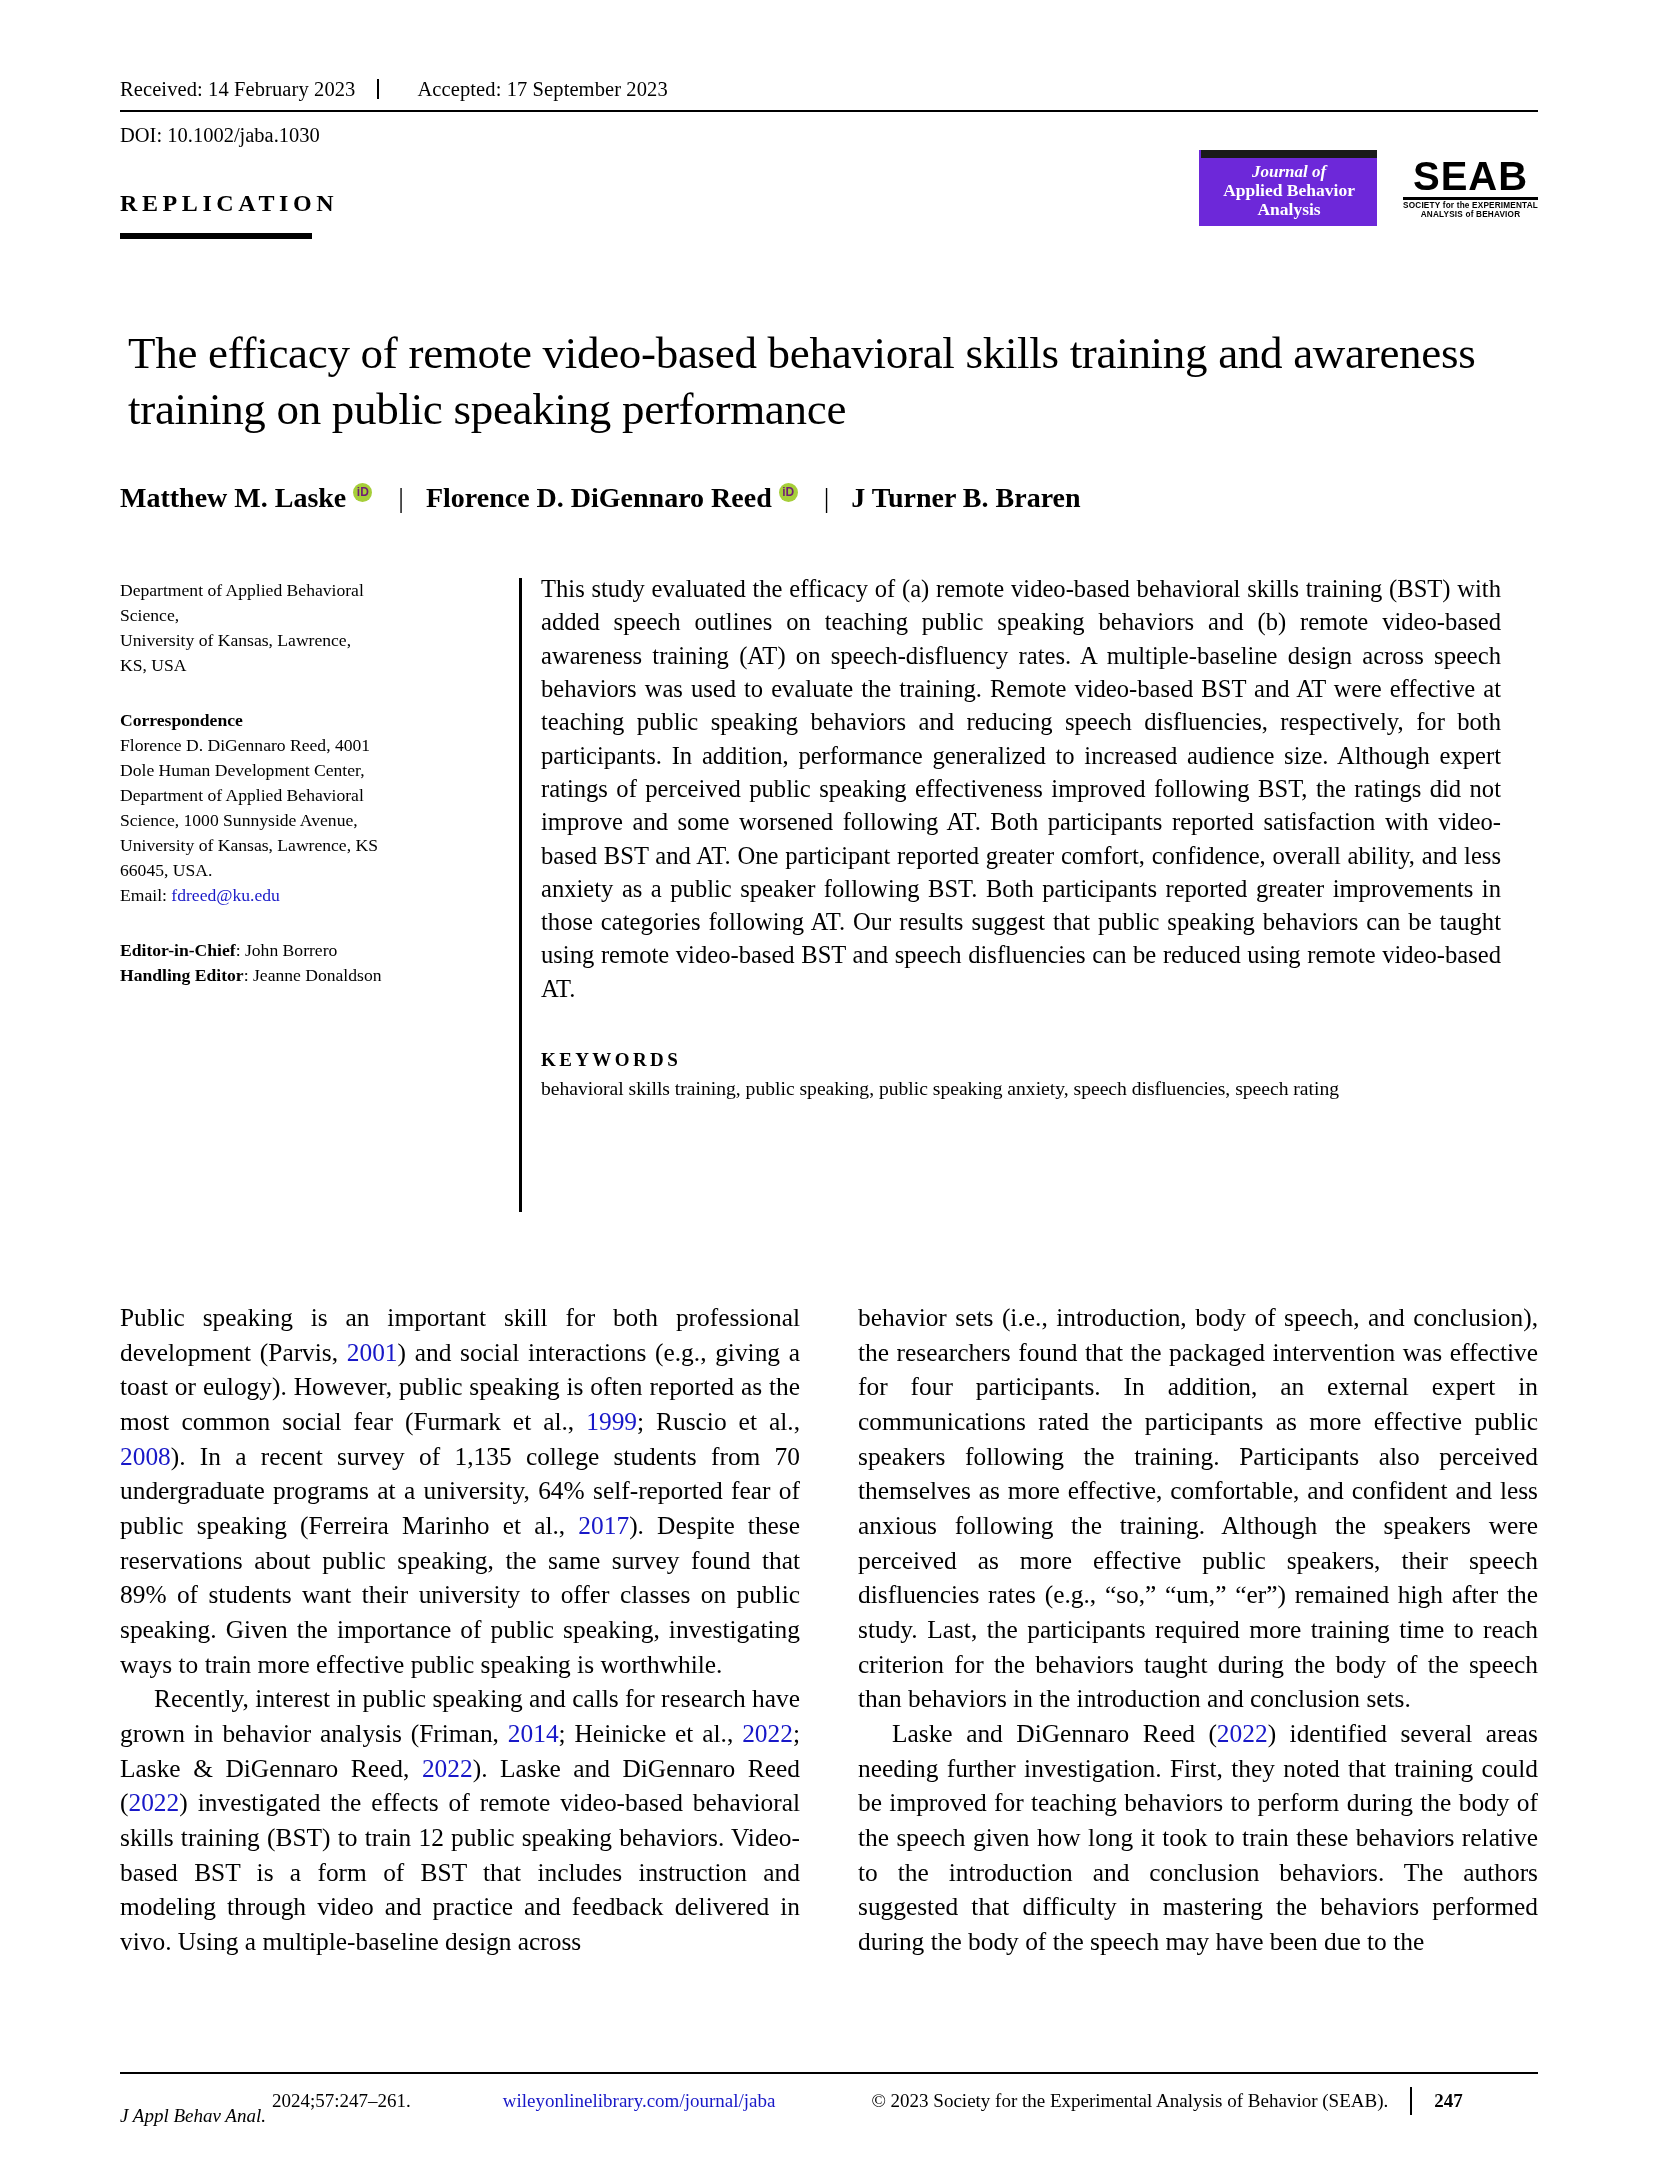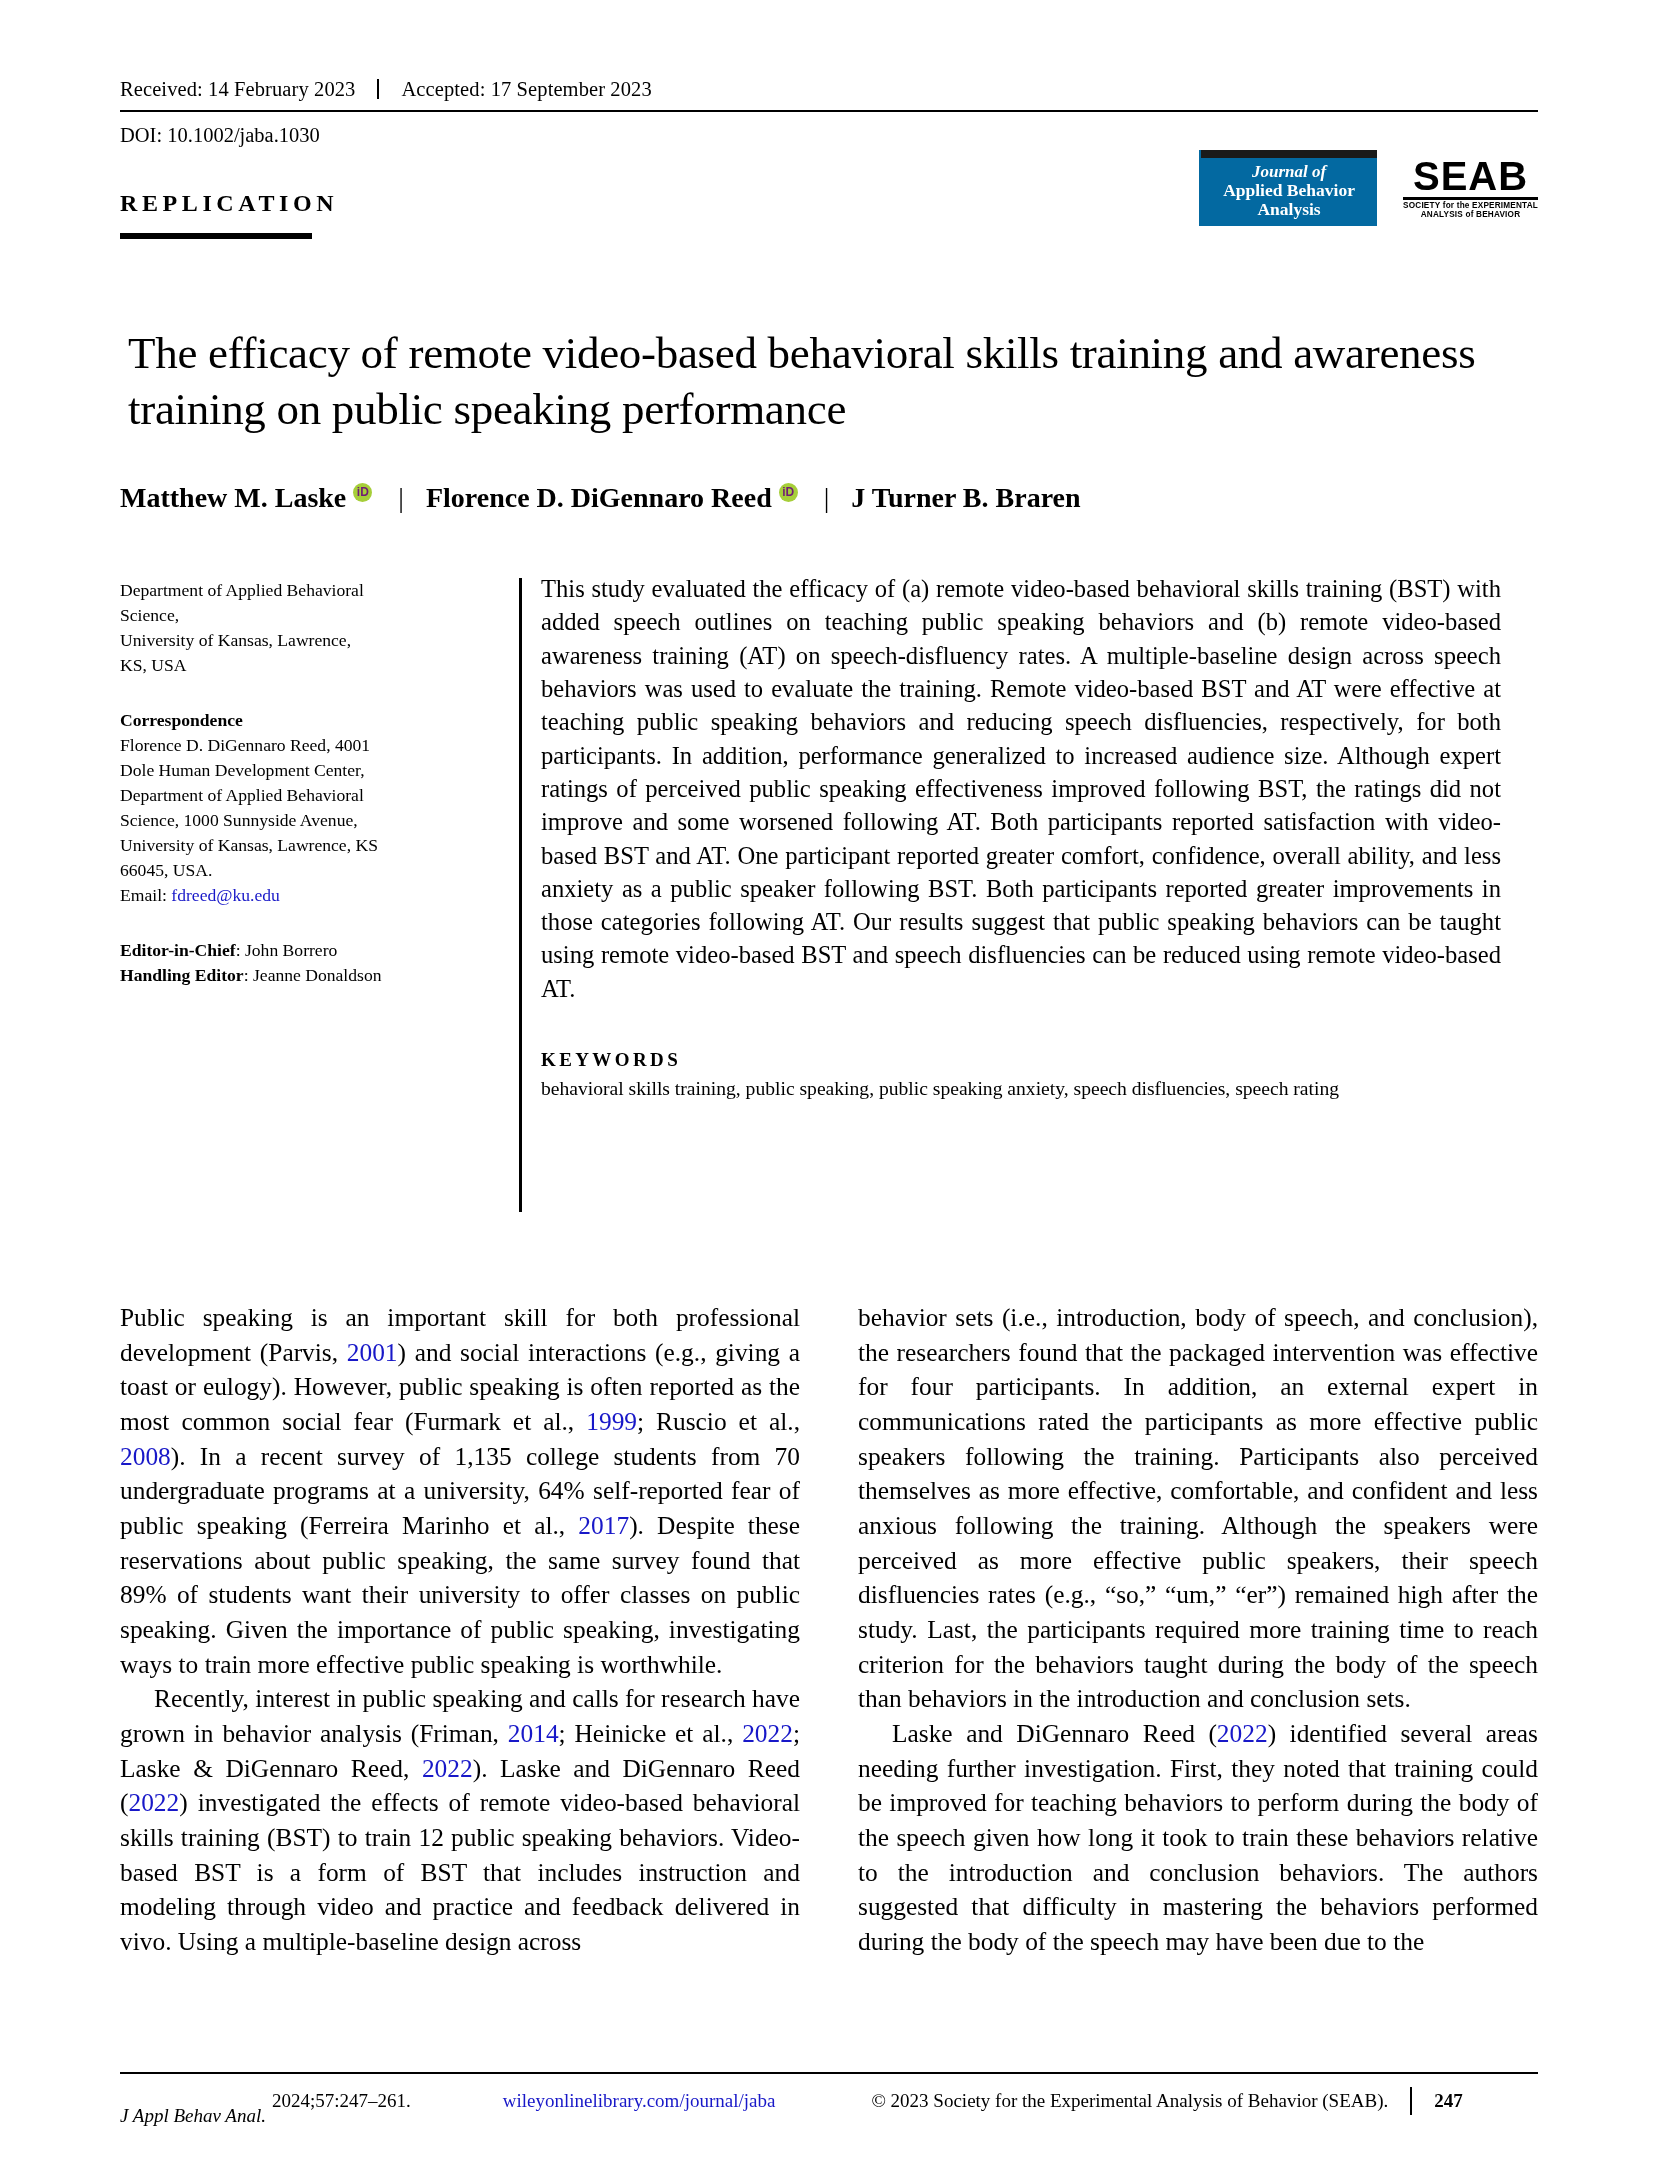--- a/index.html
+++ b/index.html
@@ -33,21 +33,21 @@
     letter-spacing: 0.1px;
     padding-bottom: 9px;
   }
   .received-row .seg-received { padding-right: 22px; }
   .received-row .seg-divider {
     width: 2px;
     align-self: stretch;
     background: #000;
     margin: 1px 0 2px 0;
   }
-  .received-row .seg-accepted { padding-left: 22px; }
+  .received-row .seg-accepted { padding-left: 38px; }
   .rule-thin {
     height: 2px;
     background: #000000;
     width: 1418px;
   }
   .doi-line {
     font-size: 20.5px;
     padding-top: 12px;
   }
 
@@ -78,21 +78,21 @@
   .logos {
     position: absolute;
     right: 0;
     top: -28px;
     display: flex;
     align-items: center;
     gap: 26px;
   }
   .jaba-logo {
     width: 178px;
-    background: #0369a1;
+    background: #6d28d9;
     text-align: center;
     padding: 0 0 7px 2px;
     box-sizing: border-box;
   }
   .jaba-logo .topbar {
     height: 8px;
     background: #1a1a1a;
     margin-bottom: 5px;
   }
   .jaba-logo .l1 {

